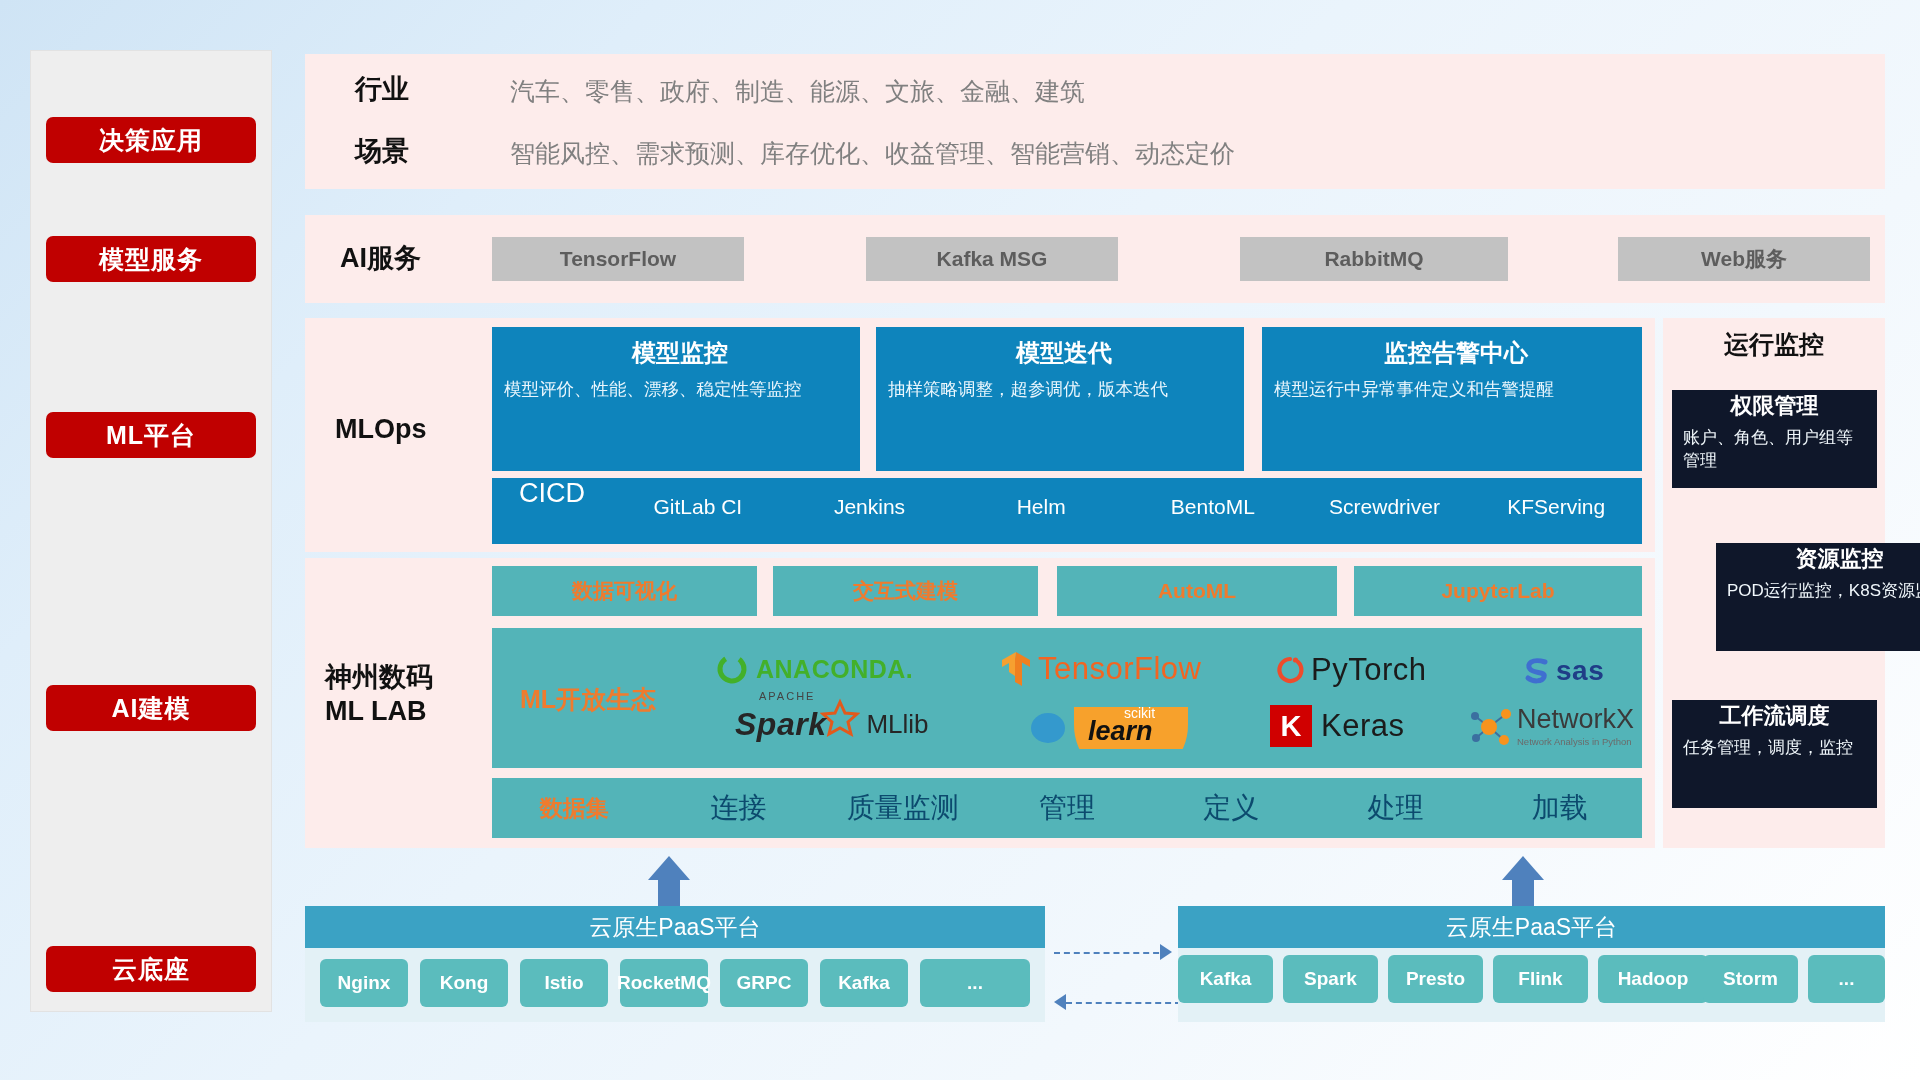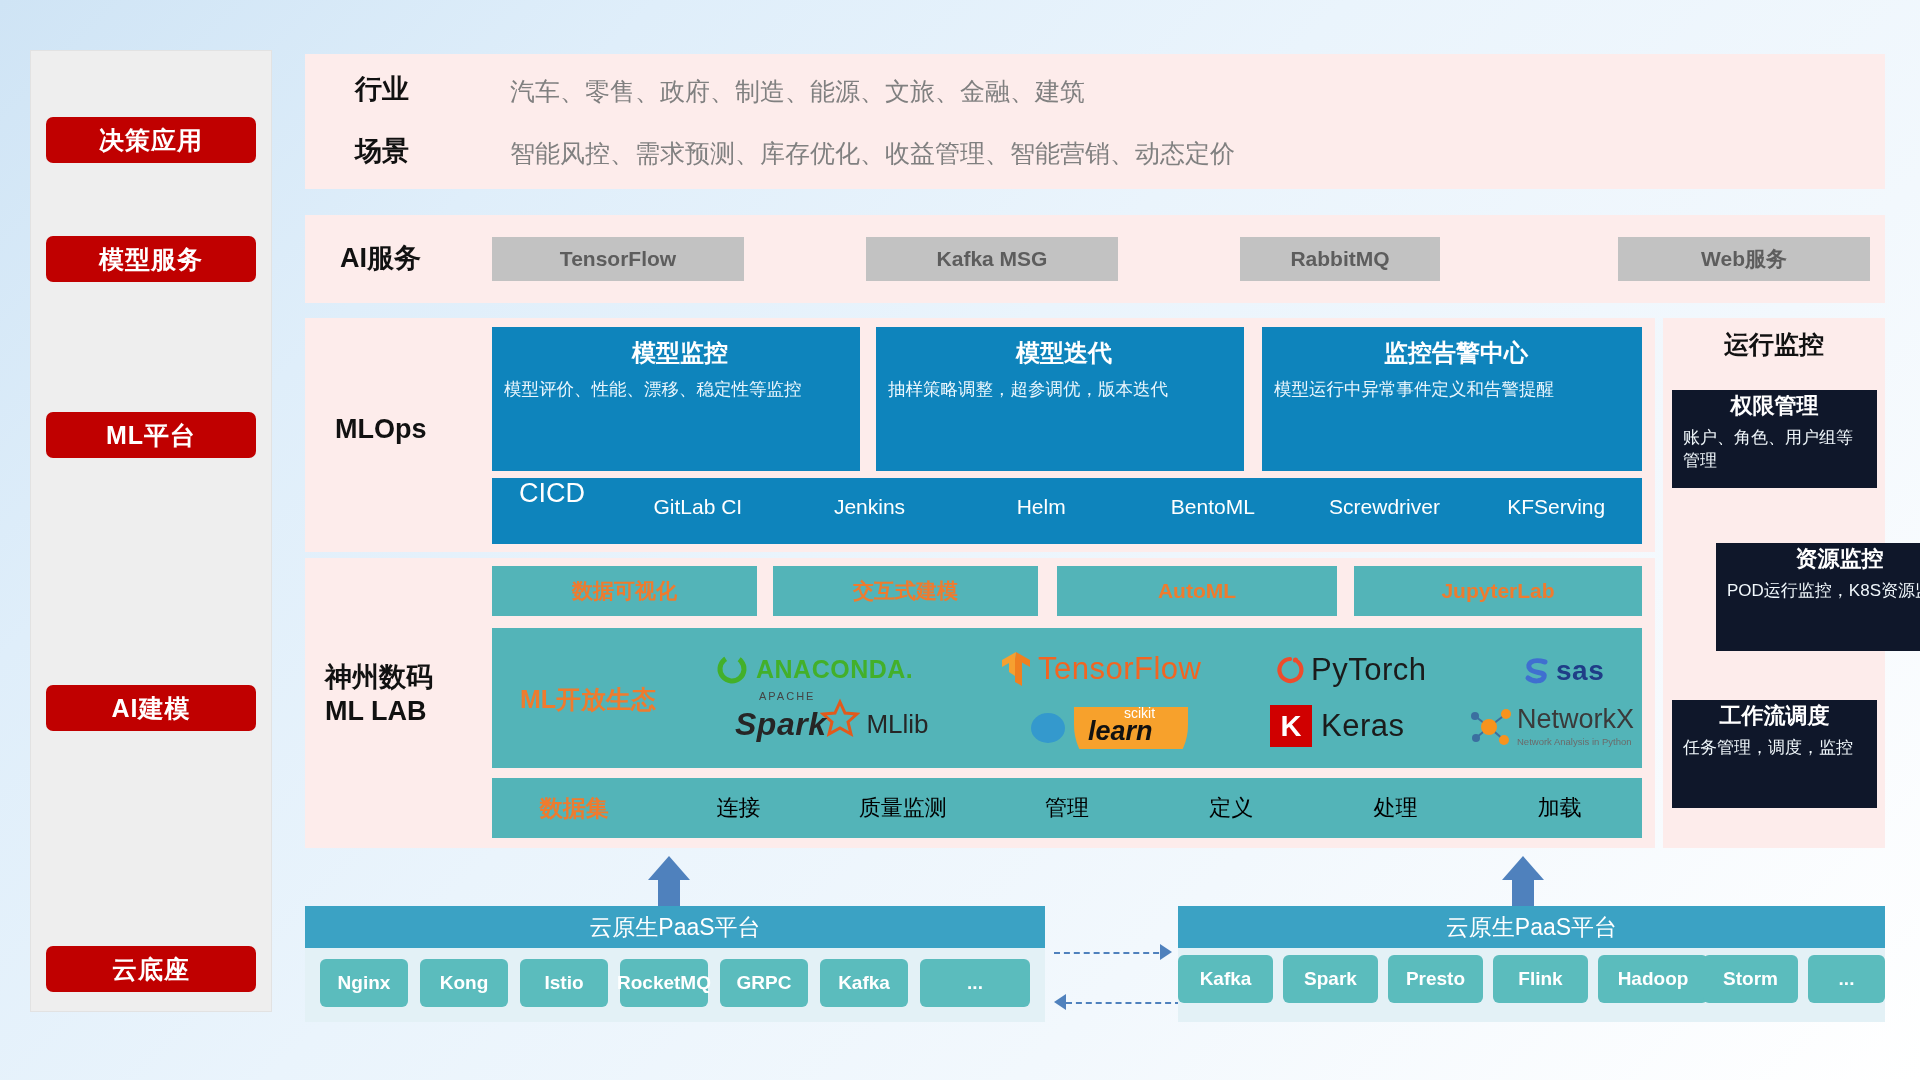--- a/index.html
+++ b/index.html
@@ -70,21 +70,21 @@
     color:#ef7b2e;font-size:21px;font-weight:bold;
   }
   .ecobox{position:absolute;background:#53b4b8;}
   .ecolabel{
     position:absolute;color:#ef7b2e;font-size:25px;font-weight:bold;
     display:flex;align-items:center;
   }
   .dsrow{
     position:absolute;background:#53b4b8;display:flex;align-items:center;
   }
-  .dsrow .c{flex:1;text-align:center;font-size:22px;color:#000000;}
+  .dsrow .c{flex:1;text-align:center;font-size:28px;color:#0c4a6e;}
   .dsrow .c.hl{color:#ef7b2e;font-weight:bold;font-size:23px;}
 
   
   .mtitle{
     position:absolute;font-size:25px;font-weight:bold;color:#111;
     text-align:center;
   }
   .mcard{
     position:absolute;background:#0f172a;box-sizing:border-box;
     padding:1px 11px;color:#fff;
@@ -133,21 +133,21 @@
   <div class="band" style="left:305px;top:54px;width:1580px;height:135px;"></div>
   <div class="rowlabel" style="left:355px;top:72px;width:120px;height:36px;">行业</div>
   <div class="listline" style="left:510px;top:75px;">汽车、零售、政府、制造、能源、文旅、金融、建筑</div>
   <div class="rowlabel" style="left:355px;top:134px;width:120px;height:36px;">场景</div>
   <div class="listline" style="left:510px;top:137px;">智能风控、需求预测、库存优化、收益管理、智能营销、动态定价</div>
 
   <div class="band" style="left:305px;top:215px;width:1580px;height:88px;"></div>
   <div class="rowlabel" style="left:340px;top:240px;width:150px;height:38px;">AI服务</div>
   <div class="gchip" style="left:492px;top:237px;width:252px;">TensorFlow</div>
   <div class="gchip" style="left:866px;top:237px;width:252px;">Kafka MSG</div>
-  <div class="gchip" style="left:1240px;top:237px;width:200px;">RabbitMQ</div>
+  <div class="gchip" style="left:1240px;top:237px;width:268px;">RabbitMQ</div>
   <div class="gchip" style="left:1618px;top:237px;width:252px;">Web服务</div>
 
   <div class="band" style="left:305px;top:318px;width:1350px;height:234px;"></div>
   <div class="rowlabel" style="left:335px;top:410px;width:160px;height:40px;">MLOps</div>
 
   <div class="mlcard" style="left:492px;top:327px;width:368px;height:144px;">
     <div class="t">模型监控</div>
     <div class="d">模型评价、性能、漂移、稳定性等监控</div>
   </div>
   <div class="mlcard" style="left:876px;top:327px;width:368px;height:144px;">

